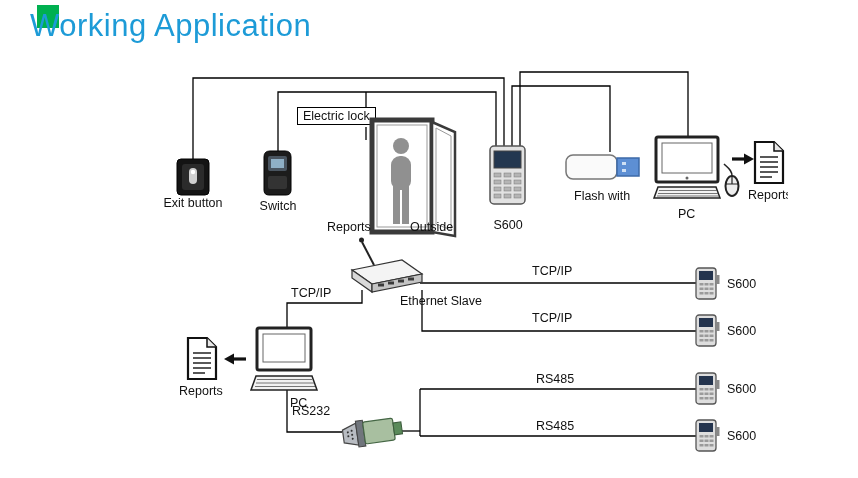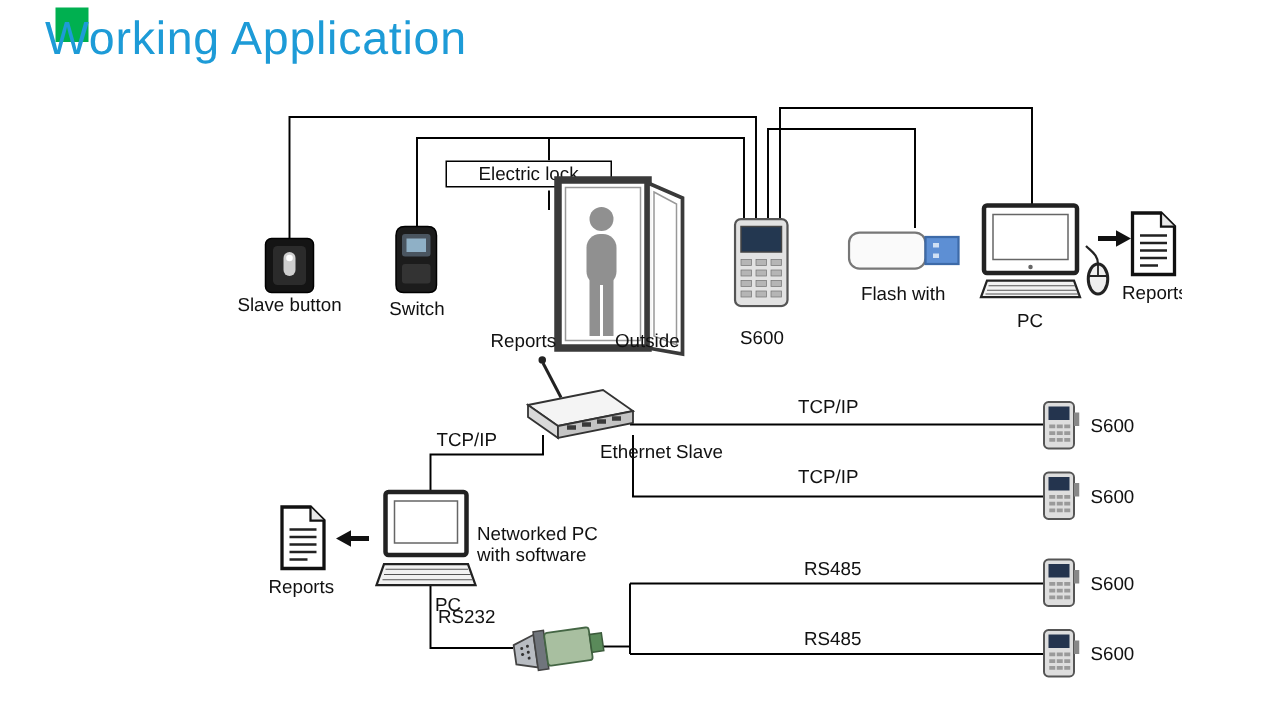--- a/index.html
+++ b/index.html
@@ -6,21 +6,21 @@
   html,body { background:#ffffff; }
   body { font-family:"Liberation Sans", sans-serif; }
   .canvas { position:relative; width:788px; height:478px; background:#fff; overflow:hidden; }
   .wires { position:absolute; left:0; top:0; }
   .wires path { stroke:#000; stroke-width:1.3; fill:none; }
   .title { position:absolute; left:30px; top:8px; font-size:31px; font-weight:400; letter-spacing:0.5px; }
   .logo { position:absolute; left:37px; top:5px; width:22px; height:23px; }
   .lbl { position:absolute; font-size:12.5px; color:#111; white-space:nowrap; line-height:1.15; }
   .lbl.center { text-align:center; }
   .lbl.wrap { white-space:normal; }
-  .boxed { border:1px solid #000; padding:1px 21px; background:#fff; }
+  .boxed { border:1px solid #000; padding:1px 5px; background:#fff; }
   .icon { position:absolute; }
 </style>
 </head>
 <body>
 
 <div class="canvas">
 
   <svg class="wires" width="858" height="478">
 
     <path d="M193,160 V78 H504 V147"></path>
@@ -42,21 +42,21 @@
 
   <div class="logo" style="background-color: rgb(0, 176, 80);"></div>
   <h1 class="title" style="color: rgb(29, 155, 215);">Working Application</h1>
 
   <svg class="icon" style="left:176px;top:158px" width="34" height="38">
     <rect x="1" y="1" width="32" height="36" rx="4" fill="#141414" stroke="#000"></rect>
     <rect x="6" y="6" width="22" height="26" rx="3" fill="#2b2b2b"></rect>
     <rect x="13" y="10" width="8" height="16" rx="4" fill="#cfcfcf"></rect>
     <circle cx="17" cy="14" r="2.2" fill="#ffffff"></circle>
   </svg>
-  <span class="lbl center" style="left:158px;top:196px;width:70px">Slave button</span>
+  <span class="lbl center" style="left:158px;top:196px;width:70px">Exit button</span>
 
   <svg class="icon" style="left:261px;top:149px" width="33" height="48">
     <path d="M3,8 Q3,2 9,2 H24 Q30,2 30,8 V41 Q30,46 25,46 H8 Q3,46 3,41 Z" fill="#1c1c1c" stroke="#000"></path>
     <rect x="7" y="7" width="19" height="15" rx="2" fill="#4a5560"></rect>
     <rect x="10" y="10" width="13" height="9" fill="#8fb0c6"></rect>
     <rect x="7" y="27" width="19" height="13" rx="2" fill="#333"></rect>
   </svg>
   <span class="lbl center" style="left:258px;top:199px;width:40px">Switch</span>
 
   <span class="lbl boxed" style="left:297px;top:107px">Electric lock</span>
@@ -147,21 +147,20 @@
   <span class="lbl" style="left:291px;top:286px">TCP/IP</span>
   <span class="lbl" style="left:532px;top:264px">TCP/IP</span>
   <span class="lbl" style="left:532px;top:311px">TCP/IP</span>
 
   <svg class="icon" style="left:248px;top:324px" width="72" height="68">
     <rect x="9" y="4" width="54" height="42" rx="2" fill="#ffffff" stroke="#222" stroke-width="3"></rect>
     <rect x="15" y="10" width="42" height="28" fill="#ffffff" stroke="#666" stroke-width="1"></rect>
     <polygon points="8,52 64,52 69,66 3,66" fill="#f2f2f2" stroke="#222" stroke-width="1.5"></polygon>
     <path d="M9,55.5 H64 M8,59 H66 M7,62.5 H67" stroke="#555" stroke-width="0.8" fill="none"></path>
   </svg>
-  <span class="lbl wrap" style="left:318px;top:349px;width:100px">Networked PC with software</span>
   <span class="lbl" style="left:290px;top:396px">PC</span>
 
   <svg class="icon" style="left:221px;top:351px" width="26" height="16">
     <path d="M12,8 H25" stroke="#111" stroke-width="3.2"></path>
     <polygon points="13,2.5 3,8 13,13.5" fill="#111"></polygon>
   </svg>
 
   <svg class="icon" style="left:186px;top:336px" width="32" height="45">
     <path d="M2,2 H21 L30,11 V43 H2 Z" fill="#ffffff" stroke="#111" stroke-width="2.2"></path>
     <path d="M21,2 V11 H30" fill="#e8e8e8" stroke="#111" stroke-width="1.5"></path>

